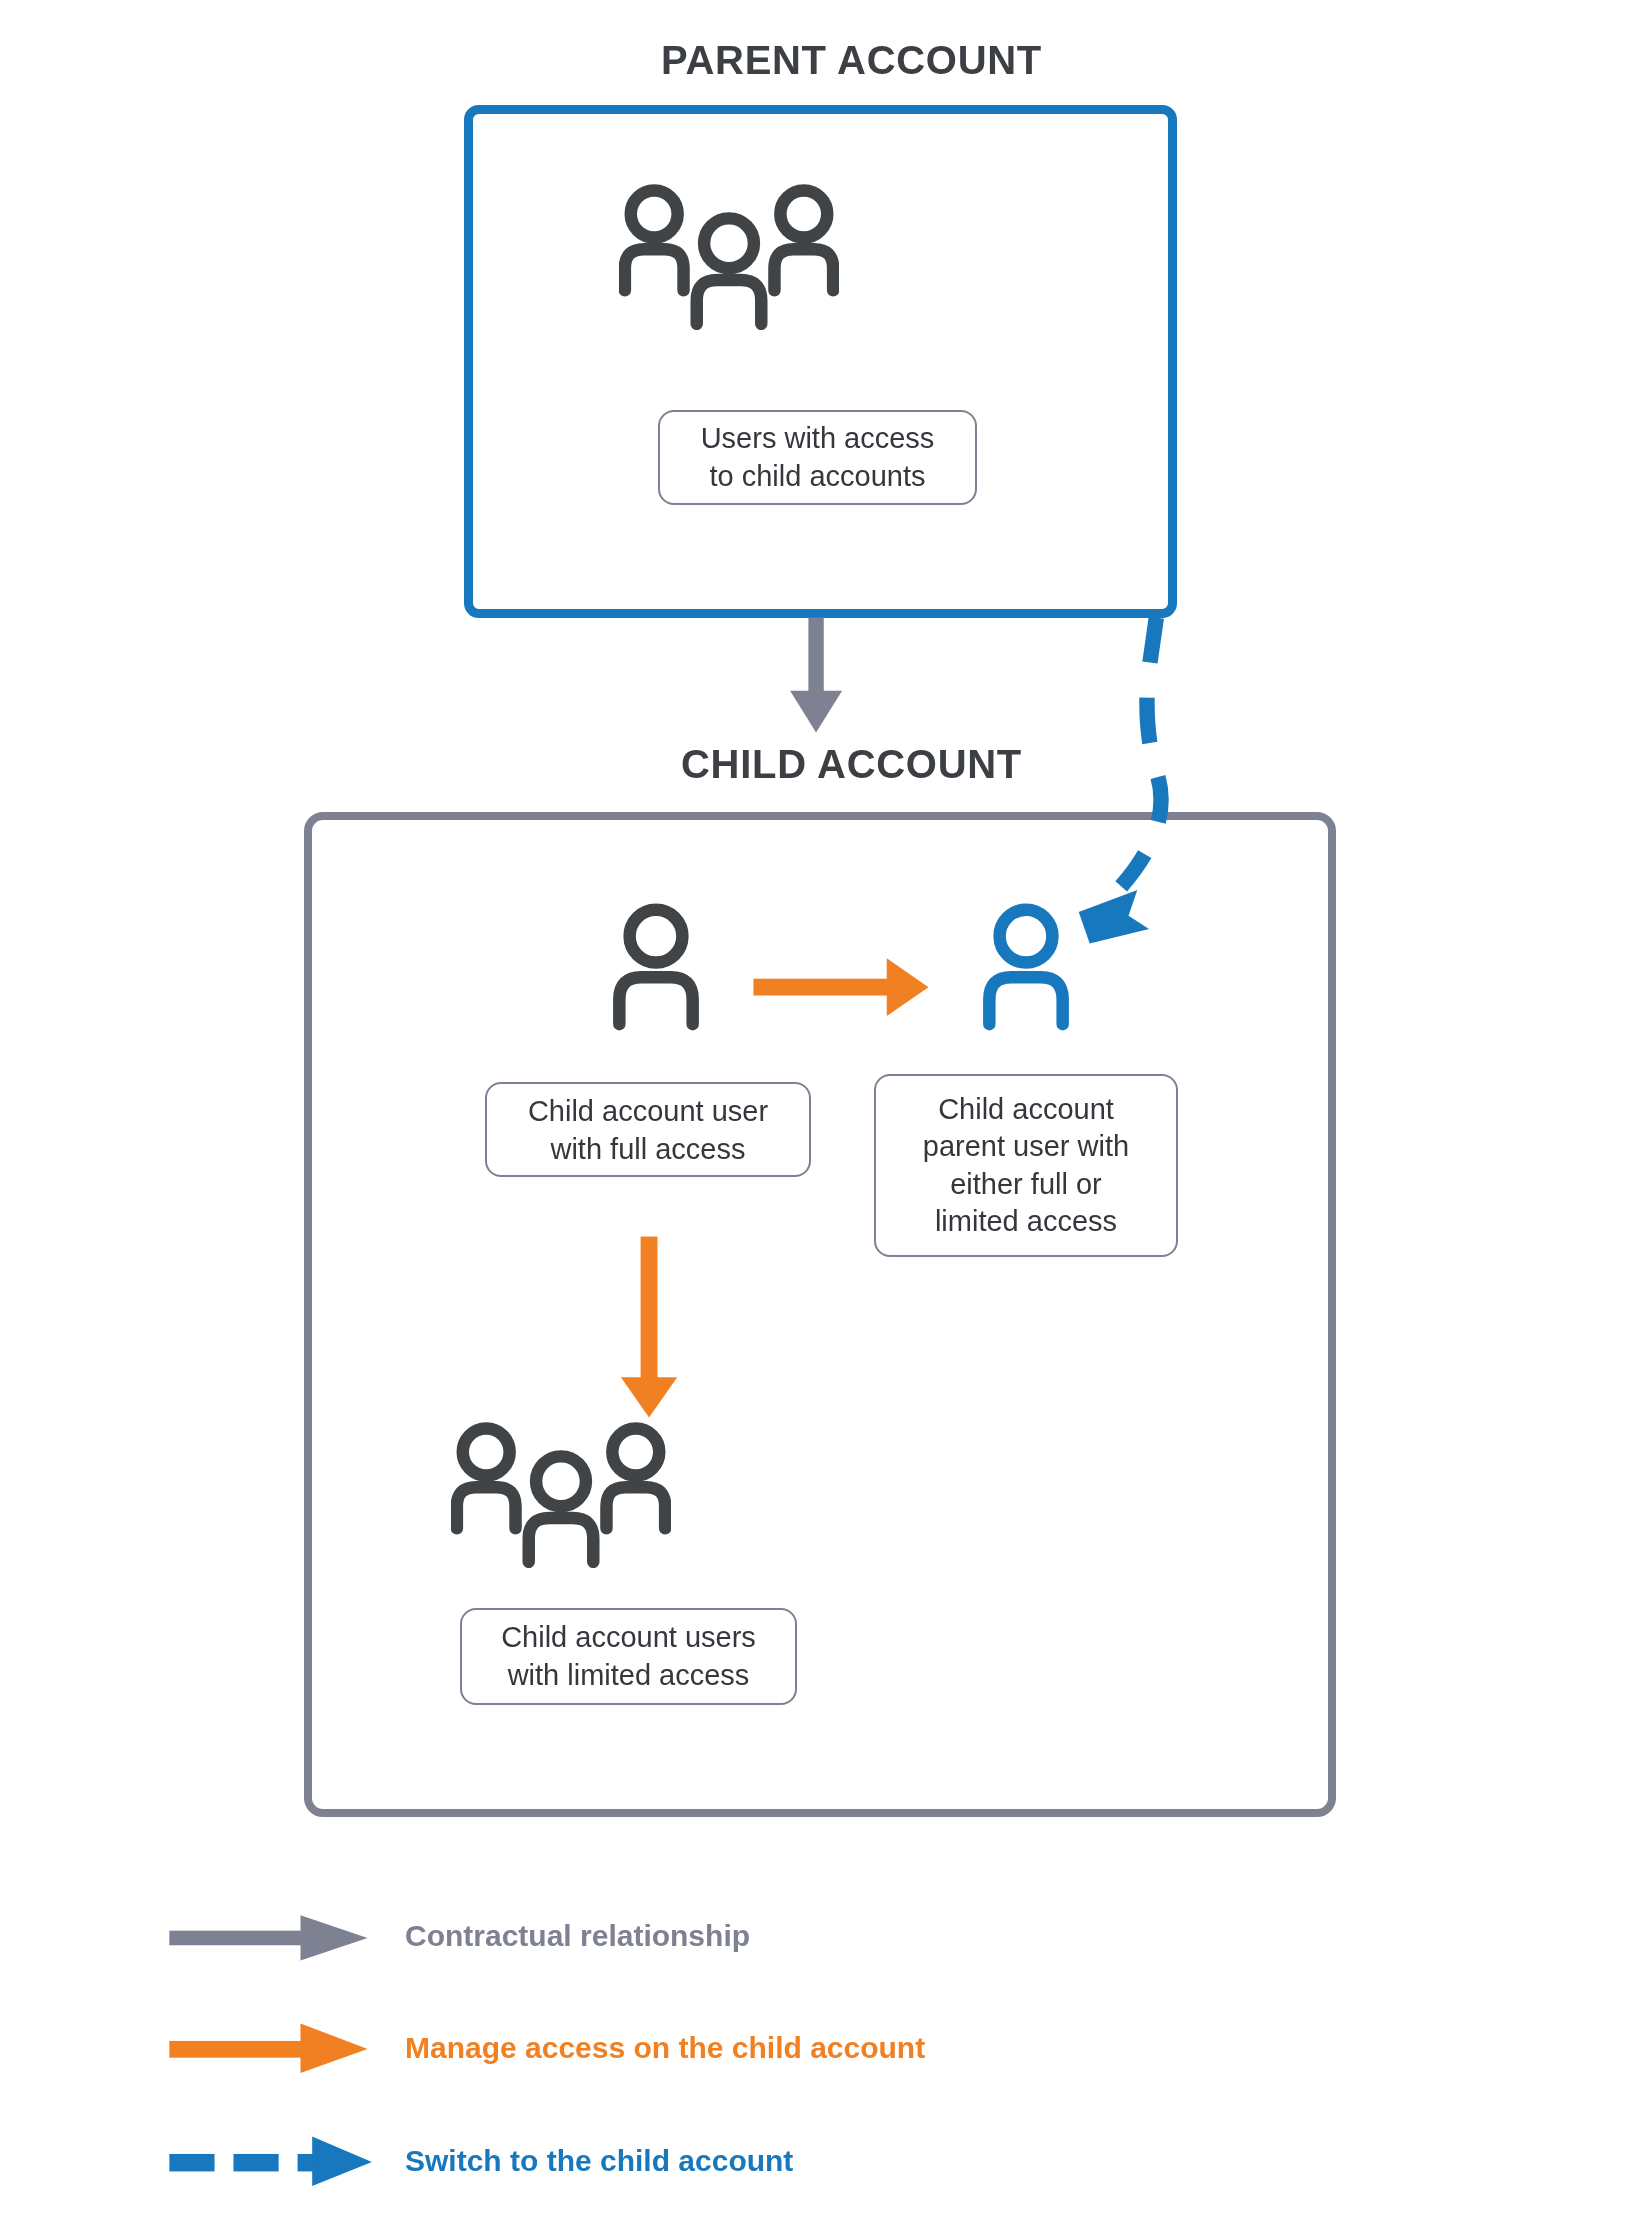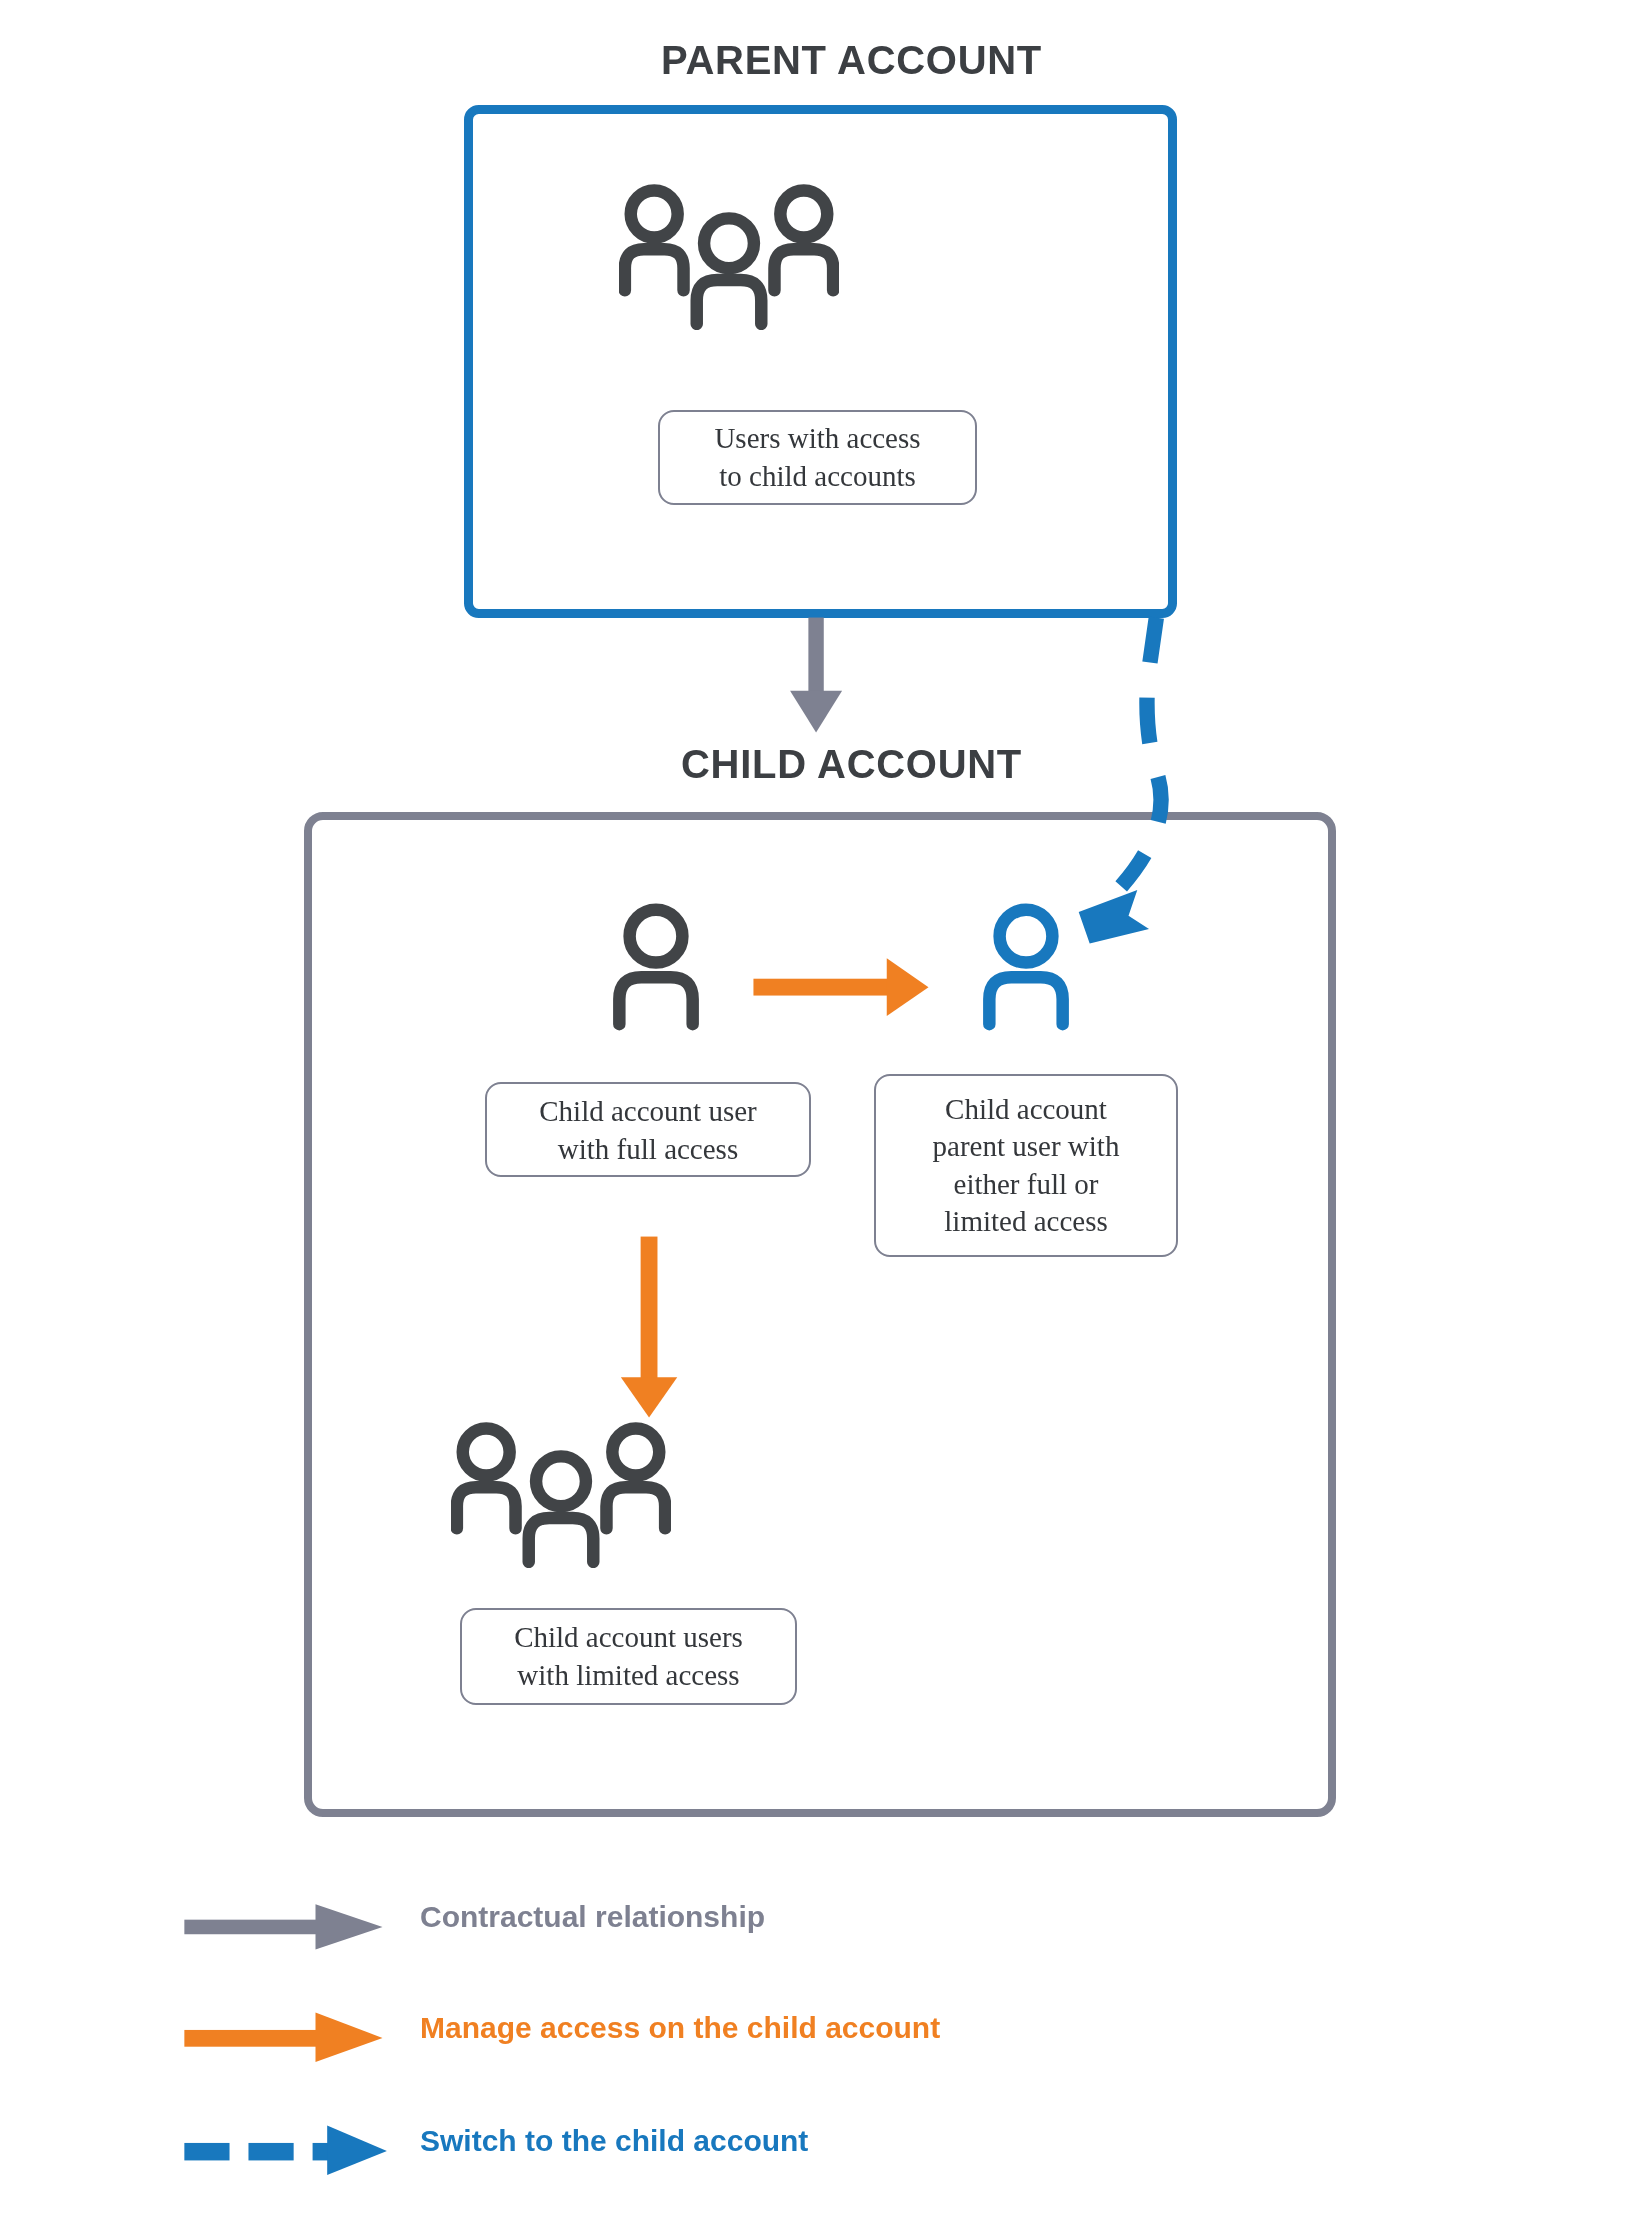--- a/index.html
+++ b/index.html
@@ -81,21 +81,21 @@
   }
 
   
   .caption-pill {
     position: absolute;
     box-sizing: border-box;
     border: 2.9px solid #7E8191;
     border-radius: 16px;
     background: #ffffff;
     color: #34373B;
-    font-family: Liberation Serif, serif;
+    font-family: Liberation Sans, sans-serif;
     font-size: 29px;
     line-height: 1.28;
     text-align: center;
     display: flex;
     align-items: center;
     justify-content: center;
     padding: 7.3px 11.7px;
   }
   .caption-pill span { display: block; white-space: pre-line; }
 
@@ -128,25 +128,25 @@
   
   #legend {
     position: absolute;
     left: 0;
     top: 1879px;
     width: 1649px;
     height: 308px;
   }
   .legend-row {
     position: absolute;
-    left: 184px;
+    left: 169px;
     width: 1319px;
     height: 73px;
     display: flex;
-    align-items: flex-start;
+    align-items: center;
   }
   #legend-row-0 { top: 20.5px; }
   #legend-row-1 { top: 132px; }
   #legend-row-2 { top: 245px; }
 
   .legend-swatch {
     width: 212px;
     height: 51px;
     flex: 0 0 212px;
     position: relative;

